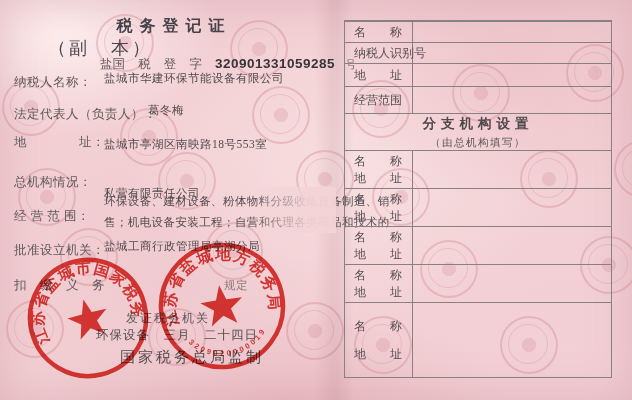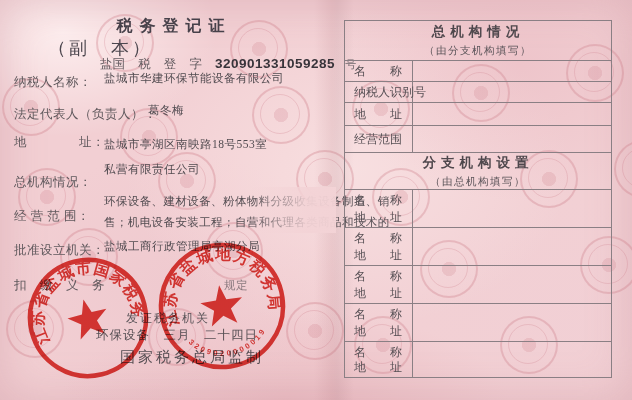--- a/index.html
+++ b/index.html
@@ -102,21 +102,21 @@
     <div class="t lbl" style="top:74px">纳税人名称：</div>
     <div class="t val" style="left:104px;top:71px">盐城市华建环保节能设备有限公司</div>
 
     <div class="t lbl" style="top:106px">法定代表人（负责人）：</div>
     <div class="t val" style="left:148px;top:103px">葛冬梅</div>
 
     <div class="t lbl" style="top:134px">地　　　　址：</div>
     <div class="t val" style="left:104px;top:137px">盐城市亭湖区南映路18号553室</div>
 
     <div class="t lbl" style="top:174px">总机构情况：</div>
-    <div class="t val" style="left:104px;top:162px">私营有限责任公司</div>
+    <div class="t val" style="left:104px;top:186px">私营有限责任公司</div>
 
     <div class="t lbl" style="top:208px">经 营 范 围：</div>
     <div class="t scope-lines">
       <div>环保设备、建材设备、粉体物料分级收集设备制造、销</div>
       <div>售；机电设备安装工程；自营和代理各类商品和技术的</div>
     </div>
     <div class="fade"></div>
 
     <div class="t lbl" style="top:242px">批准设立机关：</div>
     <div class="t val" style="left:104px;top:239px">盐城工商行政管理局亭湖分局</div>
@@ -145,24 +145,20 @@
       </text>
       <path id="arcD" d="M 26.1,95.7 A 50,50 0 0 0 107.9,95.7" fill="none"></path>
       <text fill="#d9251f" font-size="7.5" font-weight="bold" font-family="Liberation Sans, sans-serif">
         <textPath href="#arcD" startOffset="4" textLength="88">3209020000019</textPath>
       </text>
       <polygon fill="#d9251f" points="67,46 72.2,60.8 88,61.2 75.5,70.7 79.9,85.8 67,76.9 54.1,85.8 58.5,70.7 46,61.2 61.8,60.8"></polygon>
     </svg>
   </div>
 
   <div class="table">
-    <div class="thead" style="height:39px">
-      <div class="h1">总机构情况</div>
-      <div class="h2">（由分支机构填写）</div>
-    </div>
     <div class="trow" style="height:21px">
       <div class="tlabel">名　　称</div>
       <div class="tvalue"></div>
     </div>
     <div class="trow" style="height:21px">
       <div class="tlabel">纳税人识别号</div>
       <div class="tvalue"></div>
     </div>
     <div class="trow" style="height:23px">
       <div class="tlabel">地　　址</div>

